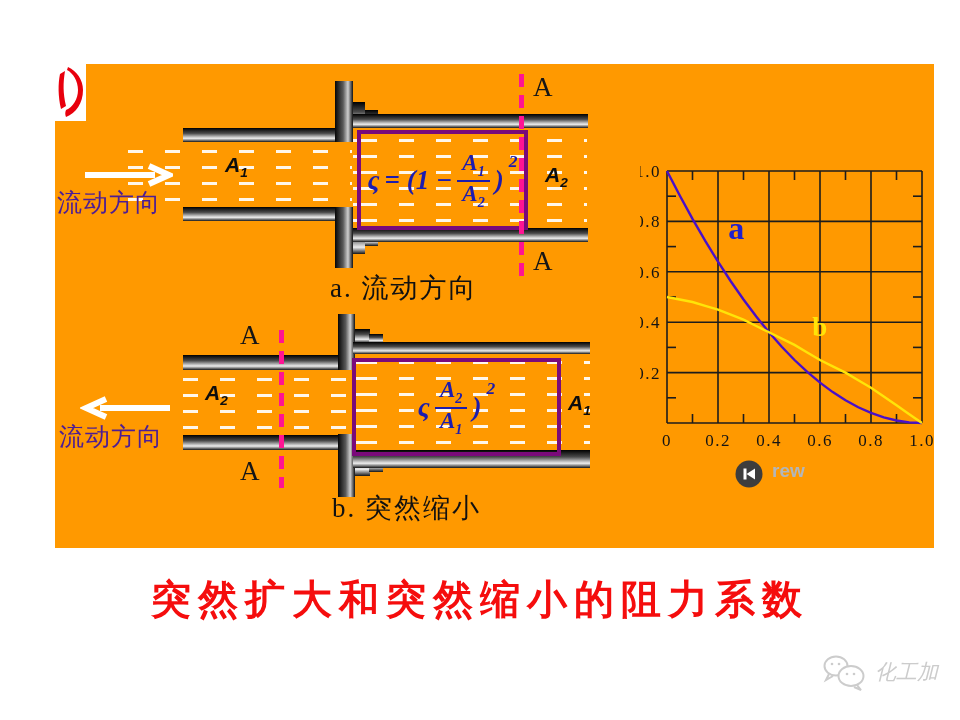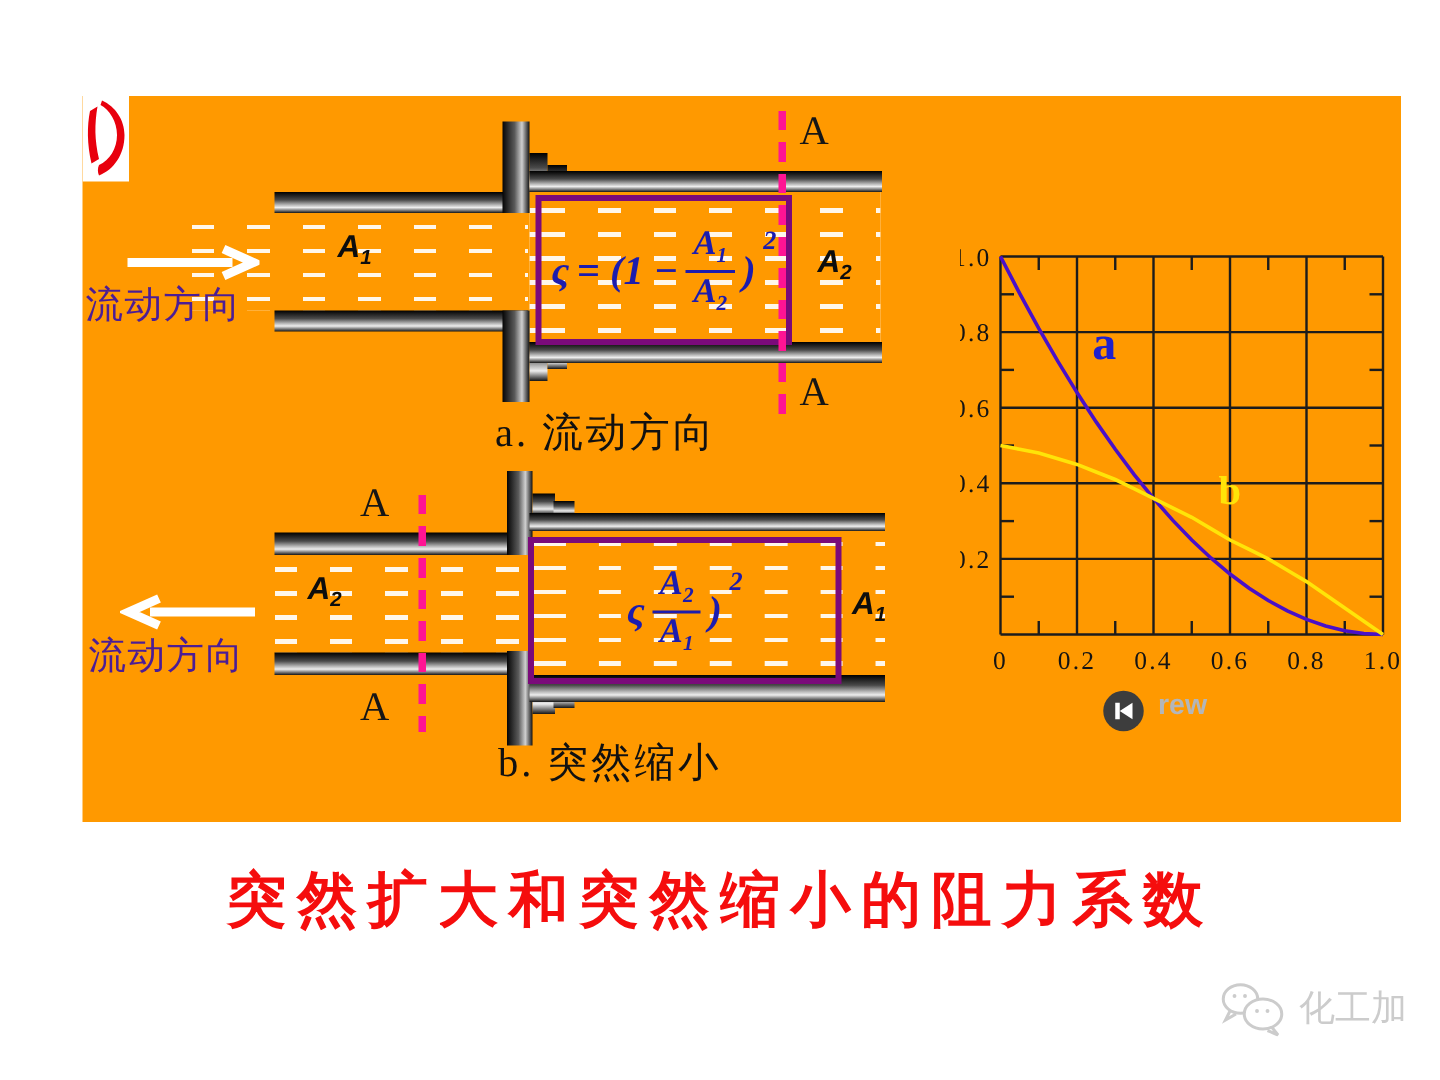--- a/index.html
+++ b/index.html
@@ -48,21 +48,21 @@
   
   .chart{z-index:3;}
   .chart text{font-family:"Liberation Serif",serif;}
   .rew{z-index:4;display:flex;align-items:flex-start;gap:9px;cursor:pointer;}
   .rew .lbl{font-family:"Liberation Sans",sans-serif;font-weight:bold;font-size:19px;color:#b3b6ba;}
 
   
   .title{left:0;top:572px;width:960px;text-align:center;color:#F50D0D;font-weight:bold;
          font-size:40px;letter-spacing:7px;}
   .wmark{right:22px;top:653px;display:flex;align-items:center;gap:8px;}
-  .wmark .wtext{font-family:"Liberation Sans",sans-serif;font-size:24px;color:#cccccc;}
+  .wmark .wtext{font-family:"Liberation Sans",sans-serif;font-size:21px;color:#cccccc;font-style:italic;}
 </style>
 </head>
 <body>
 
 <div class="abs panel">
 
   <div class="abs logo">
     <svg width="31" height="59" viewBox="0 0 31 59">
       <path d="M5 12 L10 9 C8 21 8 31 11 44 L6 47 C3 34 3 22 5 12 Z" fill="#E8000D"></path>
       <path d="M13 5 C22 9 28 18 28 28 C28 41 21 51 11 55 C10 53 10 50 11 48 C18 45 23 37 23 28 C23 19 18 11 12 8 Z" fill="#E8000D"></path>

